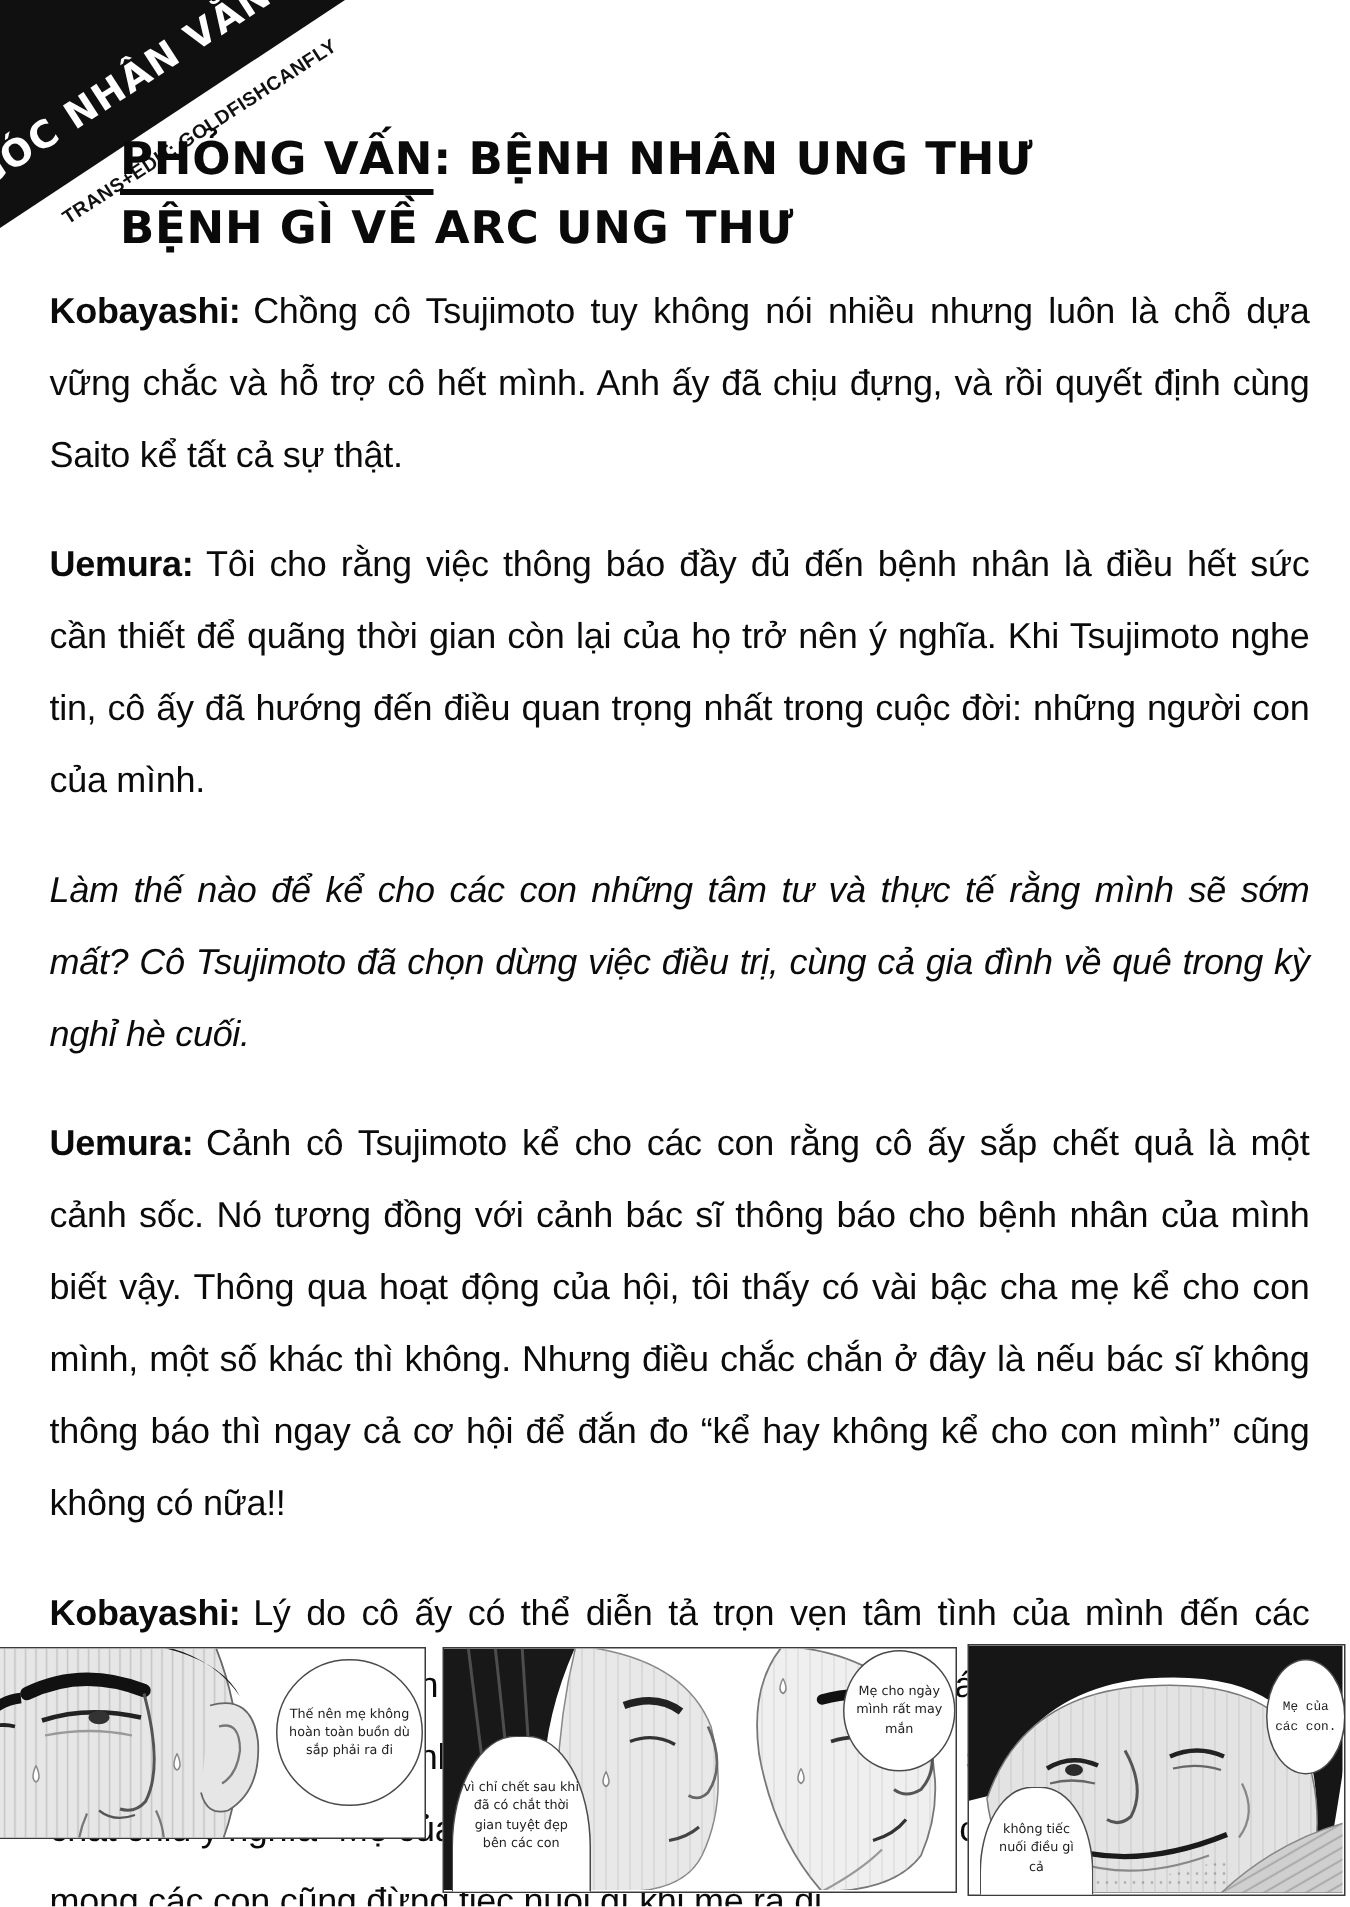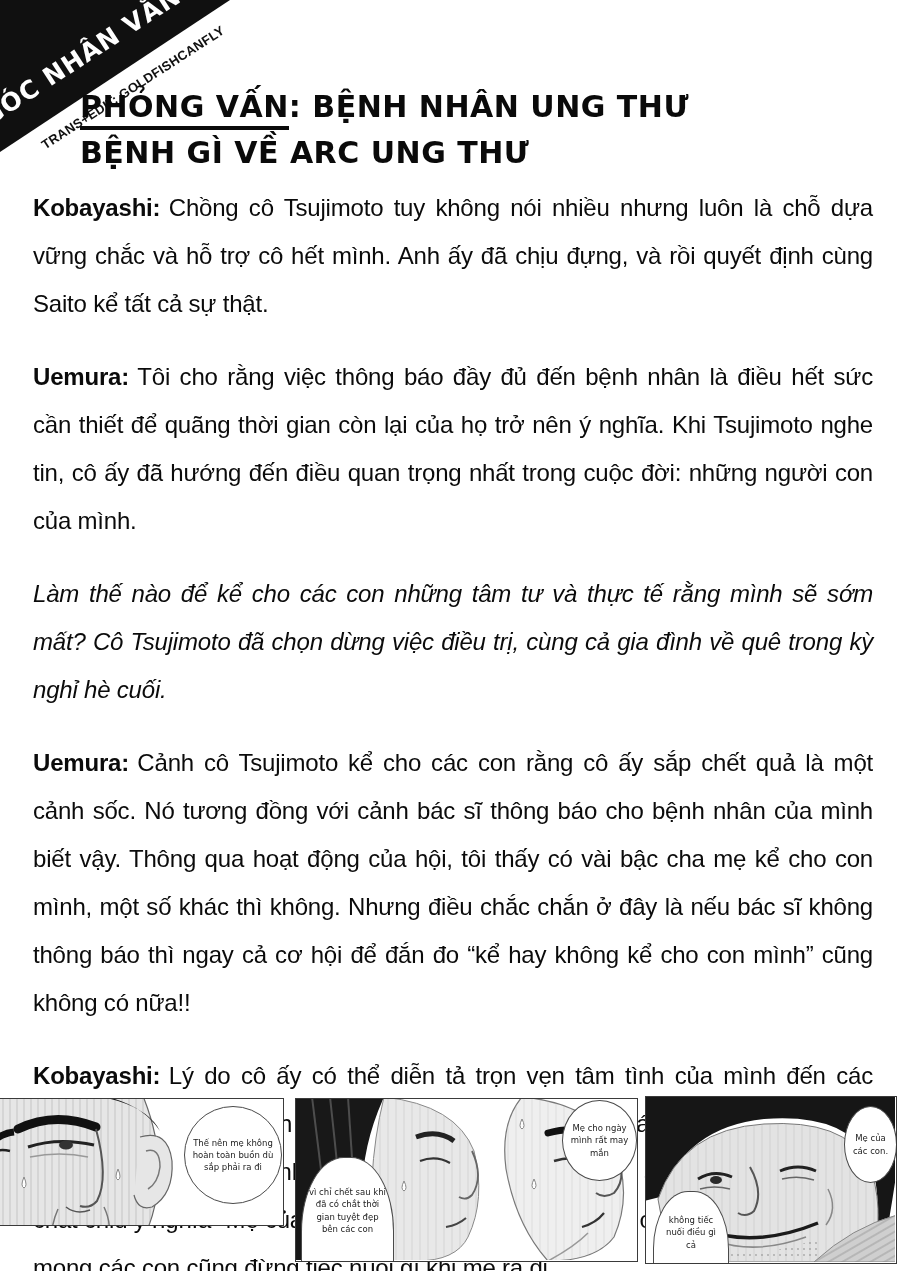--- a/index.html
+++ b/index.html
@@ -60,21 +60,21 @@
     display:flex; align-items:center; justify-content:center; text-align:center;
     font-family:"DejaVu Sans",sans-serif; font-size:8.5px; line-height:1.45;
     color:#222; padding:7px; box-sizing:border-box;
   }
   .bubble.ellipse { border-radius:50%; }
   .bubble.arch { border-radius:46% 46% 0 0 / 70% 70% 0 0; border-bottom:none; }
 
   #b-p1   { left:184px; top:7px;  width:98px;  height:98px; }
   #b-p2-r { left:266px; top:1px;  width:75px;  height:81px; }
   #b-p2-l { left:5px;   top:58px; width:93px;  height:106px; }
-  #b-p3-r { left:198px; top:9px;  width:53px;  height:77px; padding:4px; }
+  #b-p3-r { left:198px; top:9px;  width:53px;  height:77px; padding:4px;font-family:Liberation Mono, monospace; }
   #b-p3-l { left:7px;   top:94px; width:76px;  height:82px; }
 </style>
 </head>
 <body>
 
 <div class="page">
 
   <svg class="ribbon-svg" width="240" height="160" viewBox="0 0 240 160">
     <polygon points="0,0 230,0 0,152" fill="#101010"></polygon>
   </svg>

